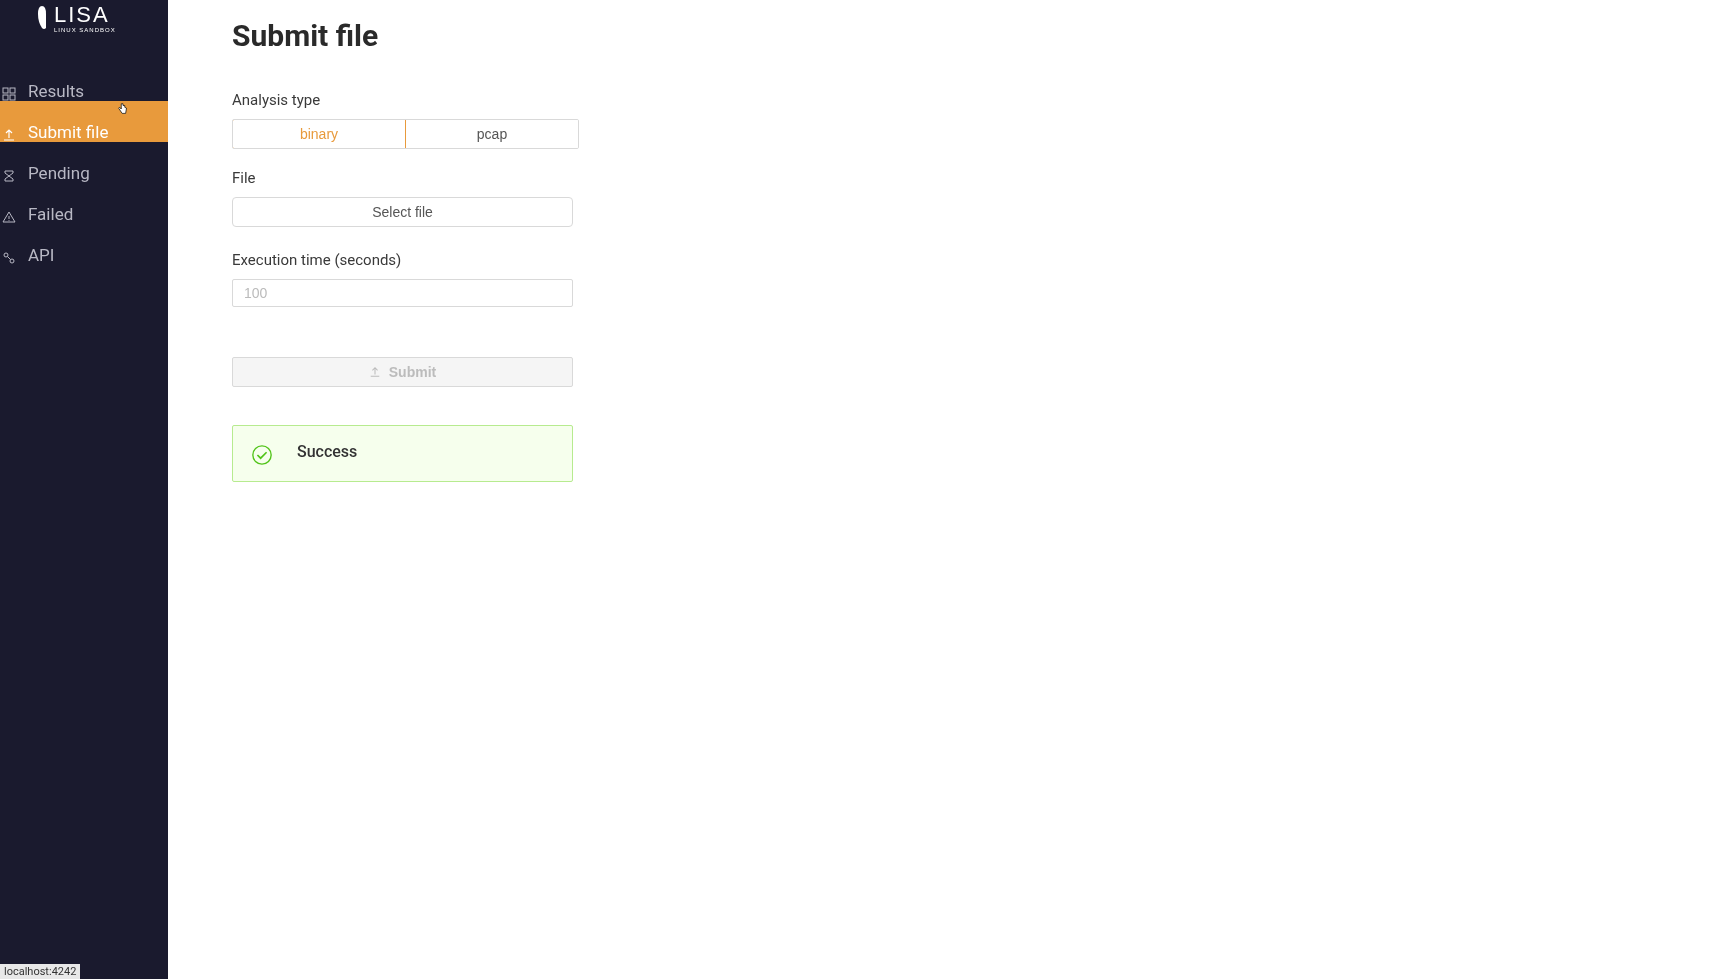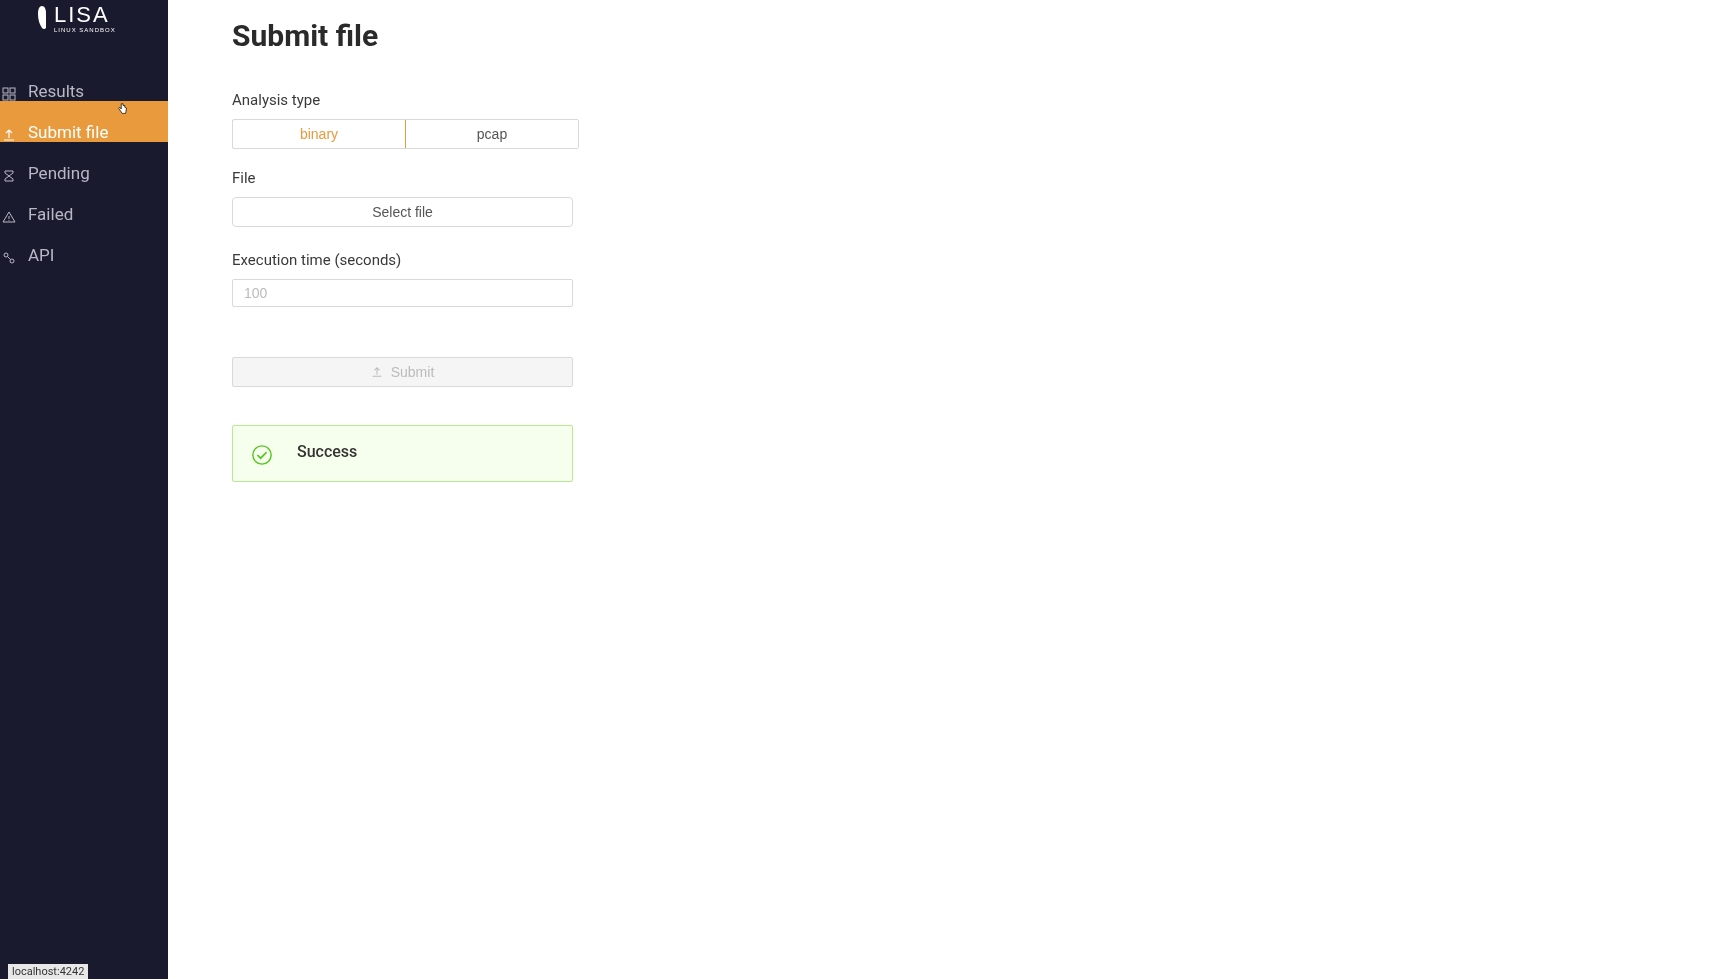--- a/index.html
+++ b/index.html
@@ -136,20 +136,21 @@
       background: #f5f5f5;
       text-align: center;
       font-size: 14px;
       color: #bcbcbc;
       cursor: not-allowed;
       display: flex;
       align-items: center;
       justify-content: center;
       gap: 8px;
       margin-bottom: 38px;
+      font-weight: bold;
     }
     .alert-success {
       width: 341px;
       border: 1px solid #b7eb8f;
       background: #f6ffed;
       border-radius: 2px;
       padding: 16px 16px 16px 52px;
       position: relative;
     }
     .alert-icon {
@@ -166,21 +167,21 @@
       margin-bottom: 4px;
       margin-left: 12px;
     }
     .alert-desc {
       font-size: 14px;
       color: #666;
       line-height: 1.4;
     }
     .status-bar {
       position: absolute;
-      left: 8px;
+      left: 0;
       bottom: 0;
       font-size: 11px;
       color: #333;
       background: #e8e8e8;
       padding: 1px 4px;
     }
     .cursor-hand {
       position: absolute;
       left: 116px;
       top: 102px;

